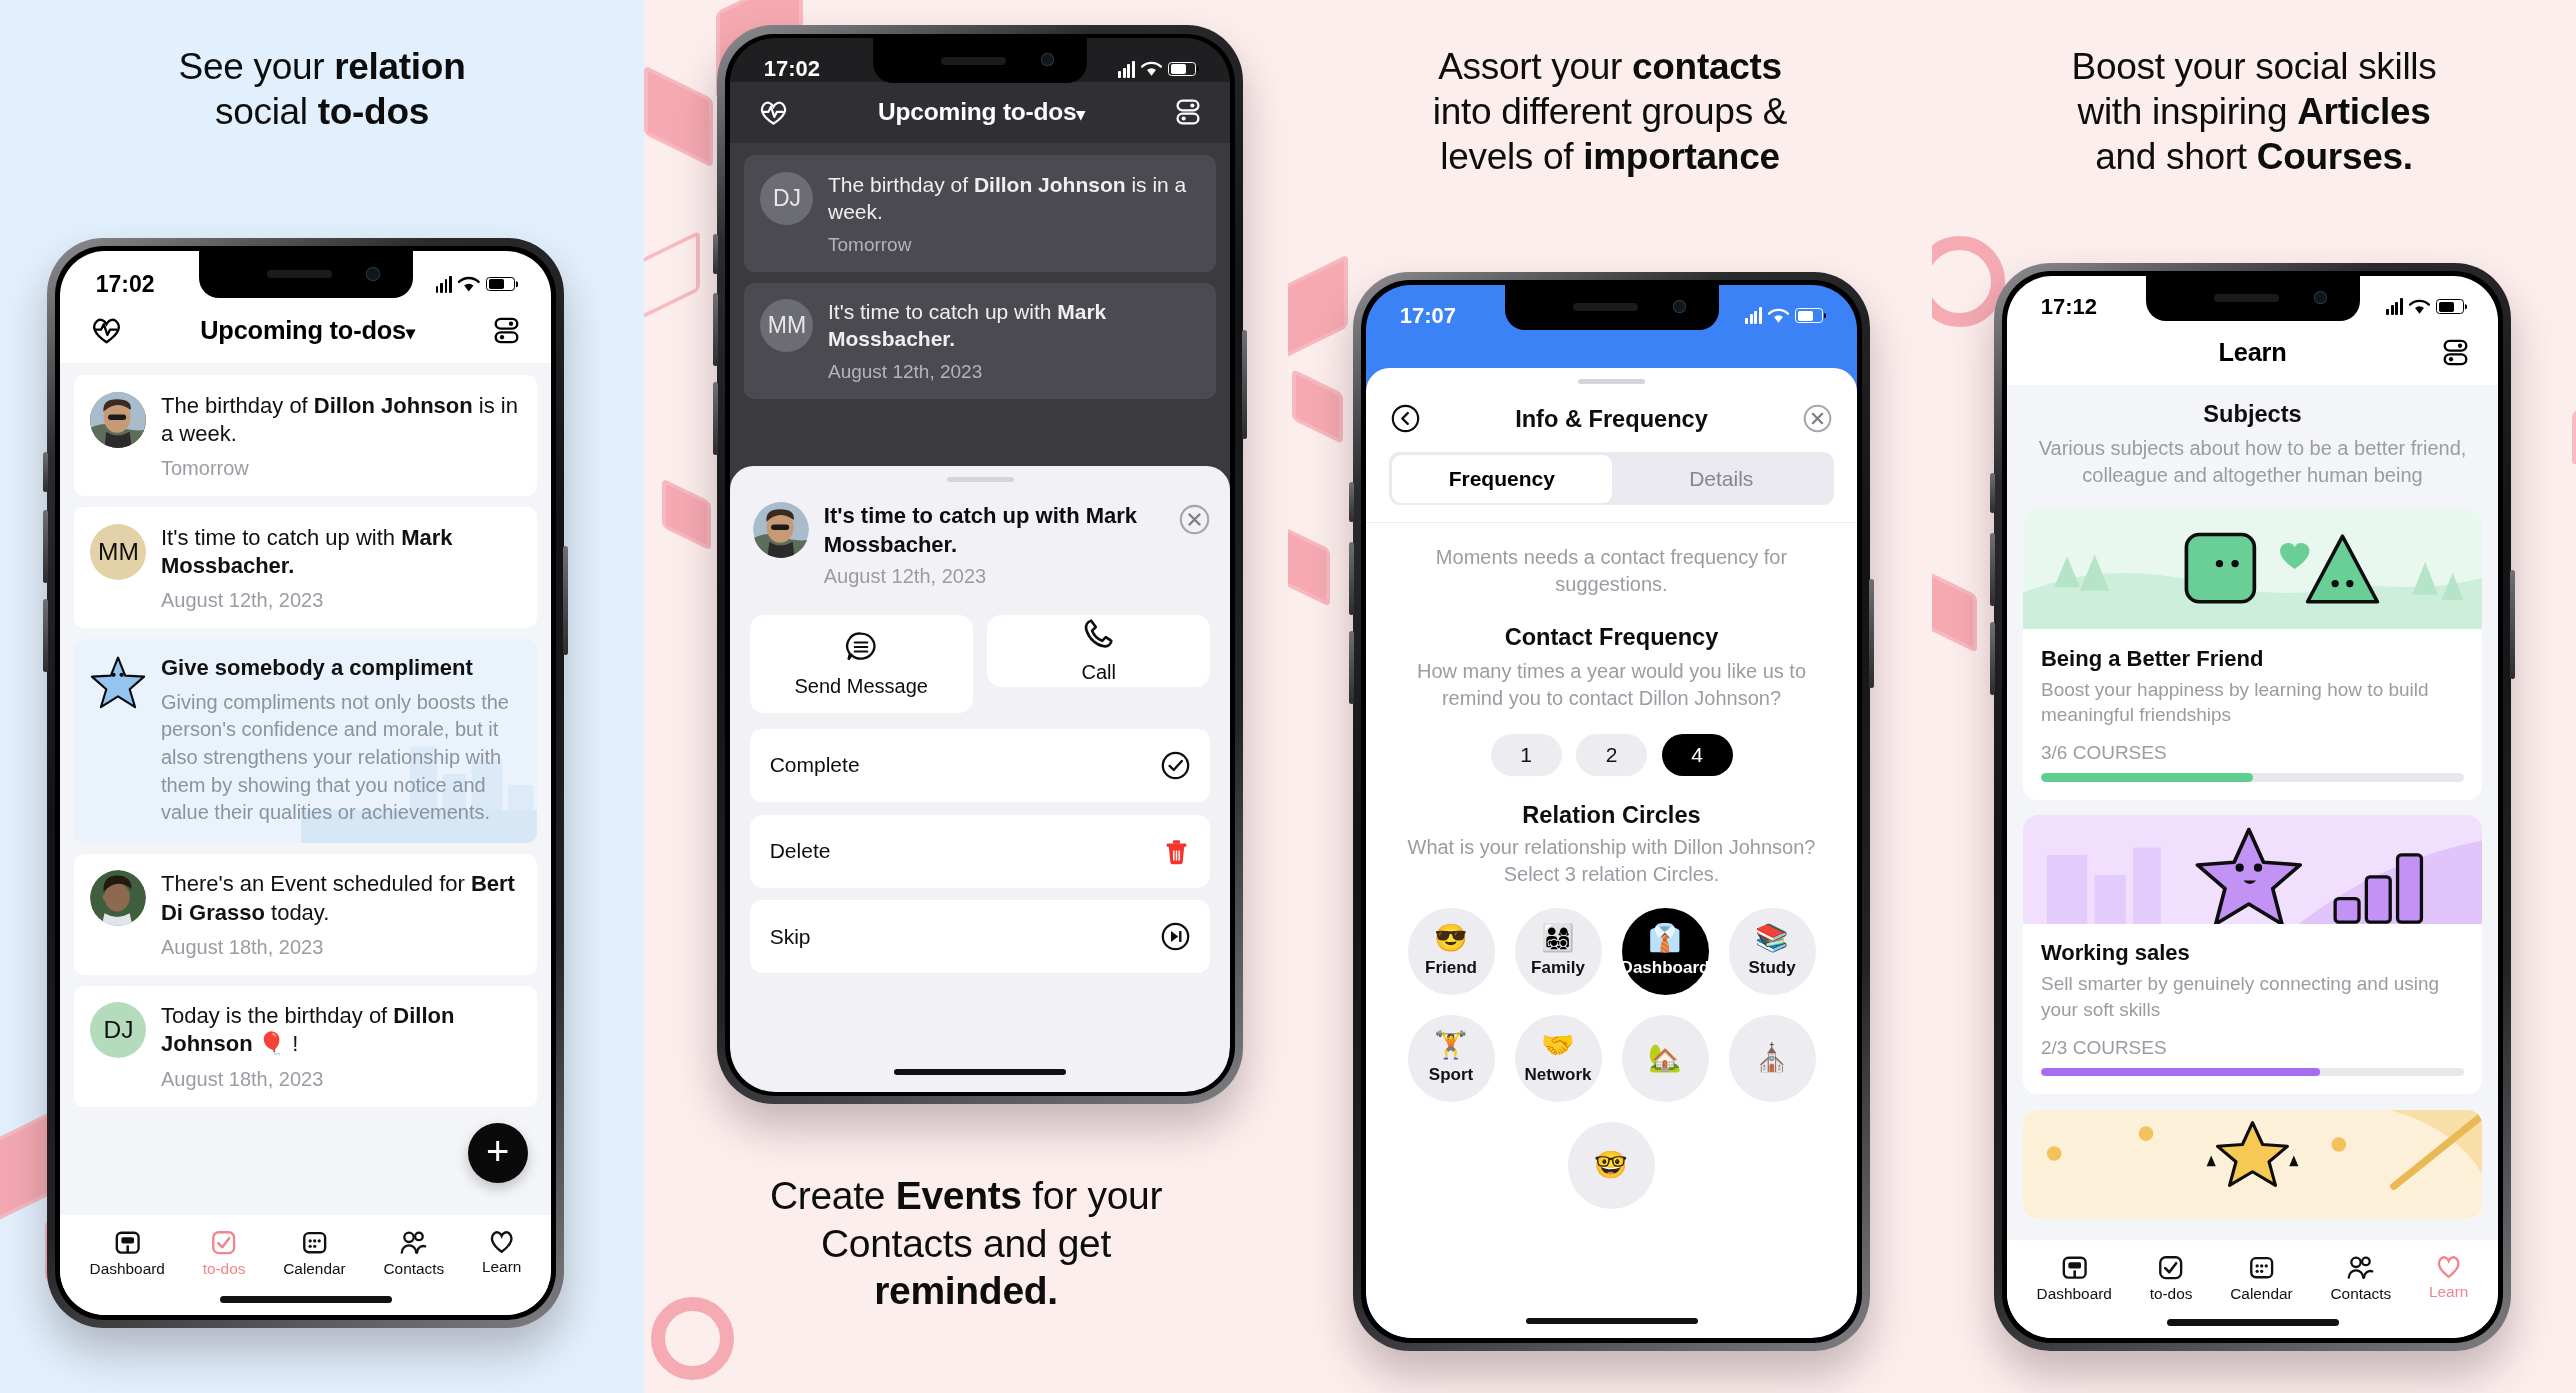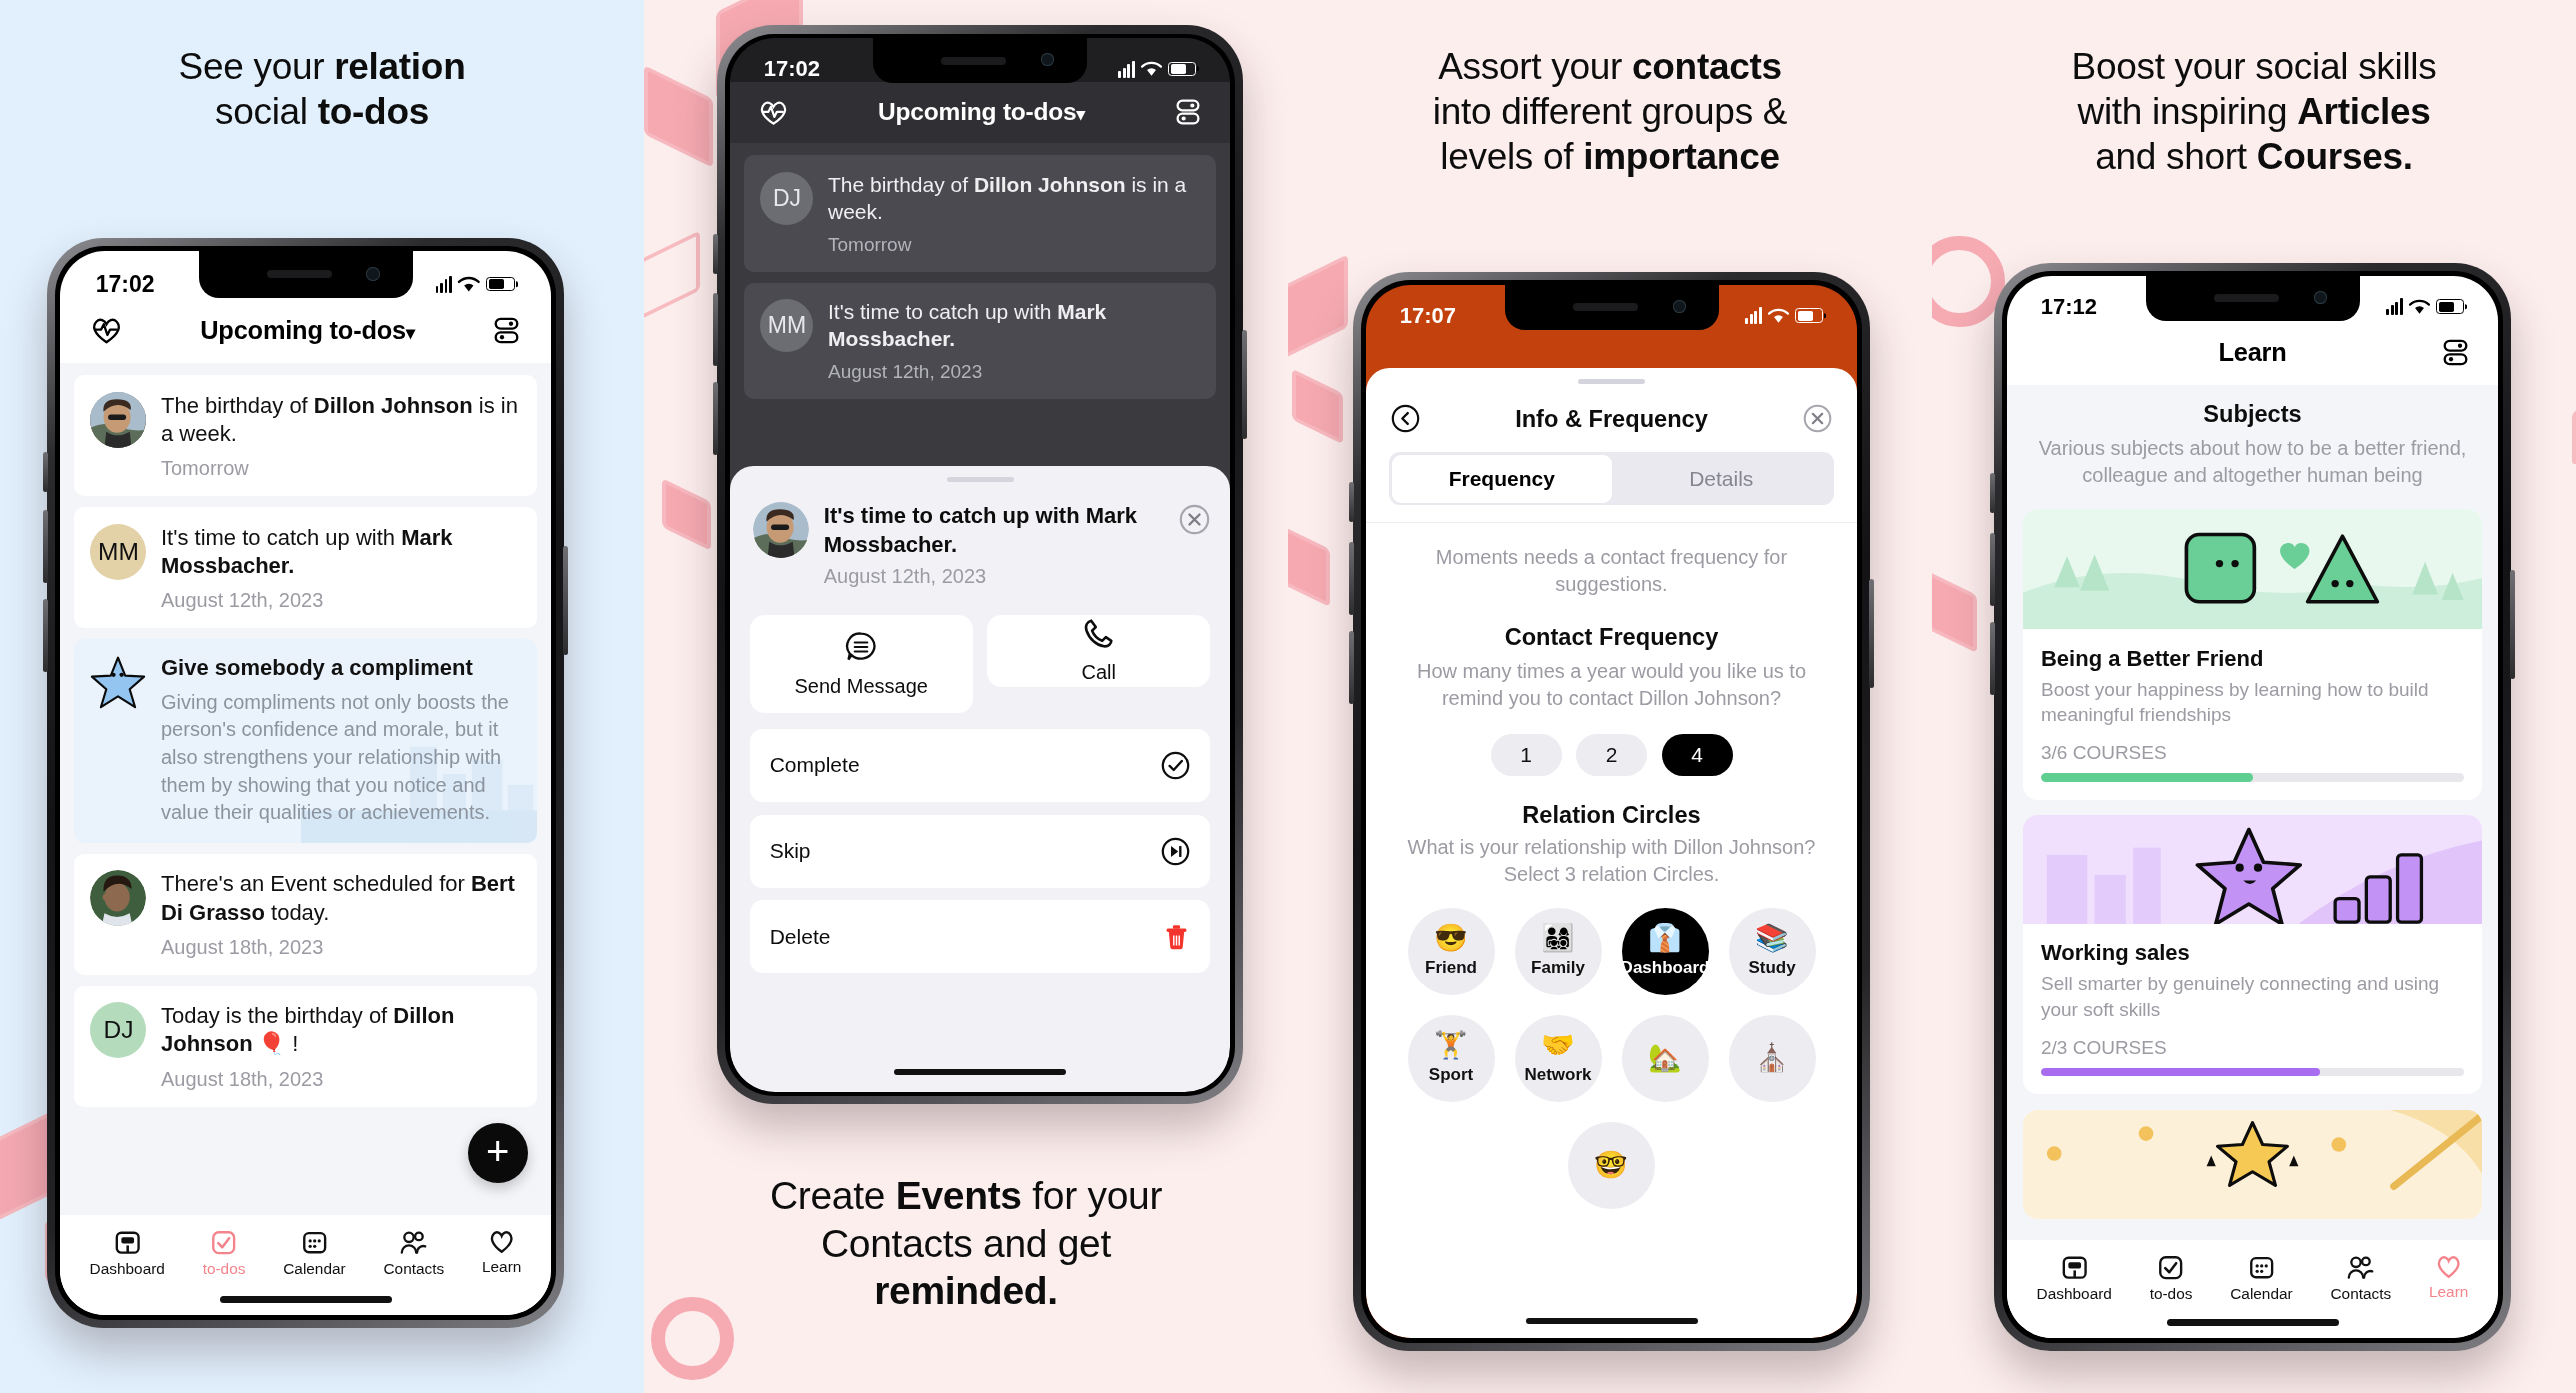--- a/index.html
+++ b/index.html
@@ -502,38 +502,38 @@
             <div class="sheet-row" style="margin-top:16.3px; padding:22px 20px;">
               <span style="font-size:21px;color:#0d0d0d;">Complete</span>
               <svg width="29" height="29" viewBox="0 0 32 32">
                 <circle cx="16" cy="16" r="14" fill="none" stroke="#0d0d0d" stroke-width="2.5"></circle>
                 <path d="M9.5 16.5 l4.5 4.5 L23 11" fill="none" stroke="#0d0d0d" stroke-width="2.6" stroke-linecap="round" stroke-linejoin="round"></path>
               </svg>
             </div>
 
 
             <div class="sheet-row" style="margin-top:12.7px; padding:22px 20px;">
-              <span style="font-size:21px;color:#0d0d0d;">Skip</span>
-              <svg width="29" height="29" viewBox="0 0 32 32">
-                <circle cx="16" cy="16" r="14" fill="none" stroke="#0d0d0d" stroke-width="2.5"></circle>
-                <path d="M11 10 l8 6 -8 6z" fill="#0d0d0d"></path>
-                <rect x="20" y="10" width="2.6" height="12" fill="#0d0d0d"></rect>
-              </svg>
-            </div>
-
-            <div class="sheet-row" style="margin-top:12.7px; padding:22px 20px;">
               <span style="font-size:21px;color:#0d0d0d;">Delete</span>
               <svg width="27" height="29" viewBox="0 0 30 32">
                 <rect x="4" y="7" width="22" height="4" rx="1.6" fill="#f4352e"></rect>
                 <rect x="11" y="3.5" width="8" height="4" rx="1.6" fill="#f4352e"></rect>
                 <path d="M6.5 11 h17 l-1.6 17 a2.5 2.5 0 0 1-2.5 2.3 h-8.8 a2.5 2.5 0 0 1-2.5-2.3z" fill="#f4352e"></path>
                 <path d="M12 15 v11 M15 15 v11 M18 15 v11" stroke="#fff" stroke-width="1.6"></path>
               </svg>
             </div>
 
+            <div class="sheet-row" style="margin-top:12.7px; padding:22px 20px;">
+              <span style="font-size:21px;color:#0d0d0d;">Skip</span>
+              <svg width="29" height="29" viewBox="0 0 32 32">
+                <circle cx="16" cy="16" r="14" fill="none" stroke="#0d0d0d" stroke-width="2.5"></circle>
+                <path d="M11 10 l8 6 -8 6z" fill="#0d0d0d"></path>
+                <rect x="20" y="10" width="2.6" height="12" fill="#0d0d0d"></rect>
+              </svg>
+            </div>
+
             <div class="home-ind" style="bottom:16.3px; width:172px; height:6.3px;"></div>
           </div>
         </div>
       </div>
     </div>
 
     <div class="headline big" style="top:1172px;">
       <span>Create <b>Events</b> for your<br>Contacts and get<br><b>reminded.</b></span>
     </div>
   </div>
@@ -553,21 +553,21 @@
     <div class="deco" style="right:-5.4px; top:327px;">
       
     </div>
 
     <div class="phone" style="left:65px; top:272px; width:517px; height:1079px;">
       <div class="side-btn" style="left:-3.6px; top:210px; width:4.5px; height:40px;"></div>
       <div class="side-btn" style="left:-3.6px; top:270px; width:4.5px; height:73px;"></div>
       <div class="side-btn" style="left:-3.6px; top:359px; width:4.5px; height:73px;"></div>
       <div class="side-btn" style="right:-3.6px; top:307px; width:4.5px; height:109px;"></div>
       <div class="phone-inner">
-        <div class="screen" style="background:#c2410c; display:flex; flex-direction:column;">
+        <div class="screen" style="background:#3b82f6; display:flex; flex-direction:column;">
           <div class="notch" style="width:214px; height:45px;">
             <div class="speaker" style="width:65px;height:8.2px;"></div>
             <div class="cam" style="right:33px; top:15.4px; width:12.7px; height:12.7px;"></div>
           </div>
 
           <div class="statusbar" style="padding:18px 34px 0 34px; font-size:22px;">
             <div style="color:#fff">17:07</div>
             <div class="sb-right">
               <div class="bars">
                 <i style="height:6.3px;background:#fff"></i>

